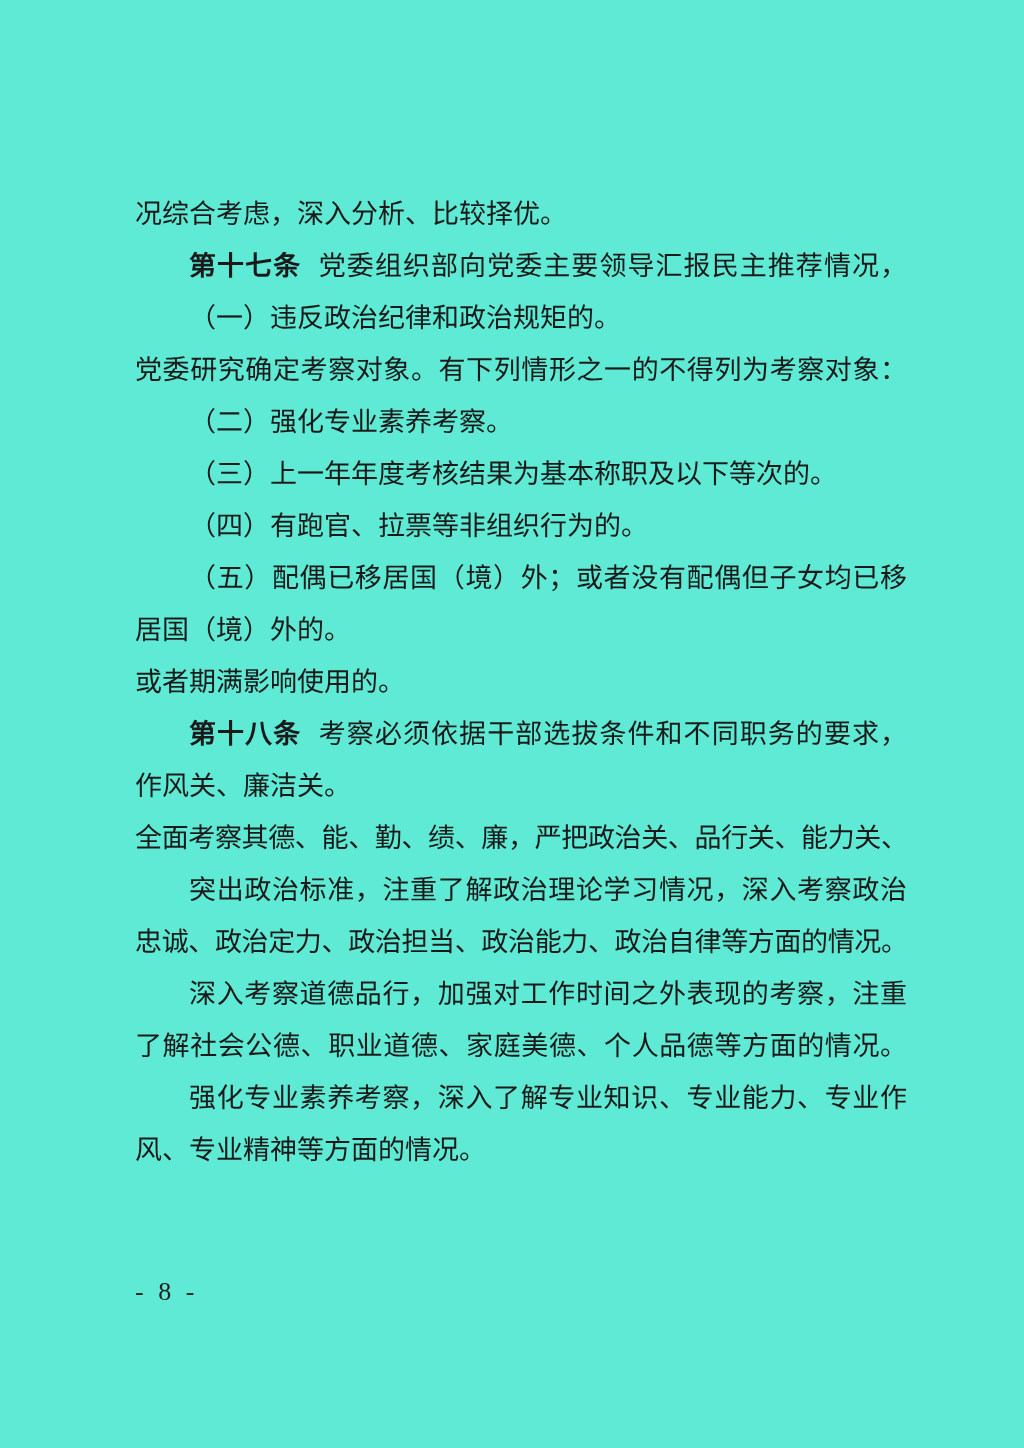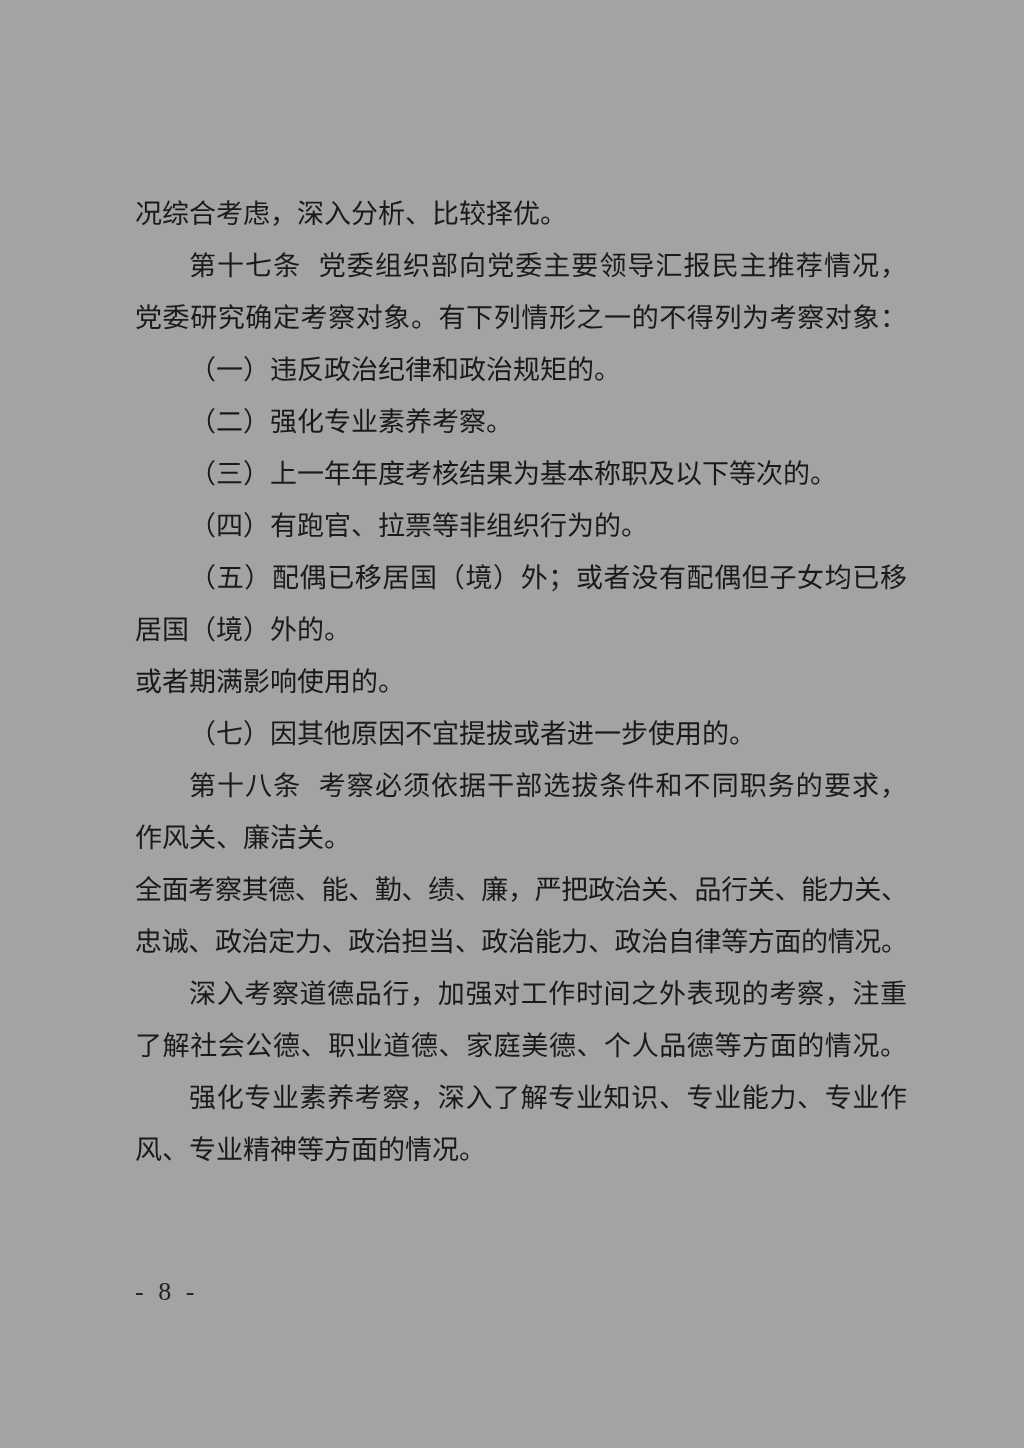--- a/index.html
+++ b/index.html
@@ -4,21 +4,21 @@
 <style>
   html, body {
     margin: 0;
     padding: 0;
     background: #ffffff;
   }
   .page {
     position: relative;
     width: 1024px;
     height: 1448px;
-    background: #a3a3a3;
+    background: #5eead4;
     overflow: hidden;
     font-family: "Liberation Serif", "DejaVu Serif", serif;
     color: #1a1a1a;
   }
   .doc {
     position: absolute;
     left: 135px;
     top: 188px;
     width: 772px;
   }
@@ -35,21 +35,21 @@
     text-indent: 2em;
   }
   .ln.justify {
     text-align: justify;
     text-align-last: justify;
   }
   .ln.tight {
     letter-spacing: -1px;
   }
   .ln b.head {
-    font-weight: normal;
+    font-weight: bold;
     margin-right: 0.65em;
   }
   .pageno {
     position: absolute;
     left: 135px;
     top: 1272px;
     font-size: 26px;
     line-height: 40px;
     letter-spacing: 4px;
     color: #222222;
@@ -58,45 +58,45 @@
 </head>
 <body>
 
 <div class="page">
   <main class="doc">
 
     <p class="ln"><span>况综合考虑，深入分析、比较择优。</span></p>
 
     <p class="ln indent justify"><b class="head">第十七条</b><span>党委组织部向党委主要领导汇报民主推荐情况，</span></p>
 
+    <p class="ln indent"><span>（一）违反政治纪律和政治规矩的。</span></p>
+
     <p class="ln justify"><span>党委研究确定考察对象。有下列情形之一的不得列为考察对象：</span></p>
-
-    <p class="ln indent"><span>（一）违反政治纪律和政治规矩的。</span></p>
 
     <p class="ln indent"><span>（二）强化专业素养考察。</span></p>
 
     <p class="ln indent"><span>（三）上一年年度考核结果为基本称职及以下等次的。</span></p>
 
     <p class="ln indent"><span>（四）有跑官、拉票等非组织行为的。</span></p>
 
     <p class="ln indent justify"><span>（五）配偶已移居国（境）外；或者没有配偶但子女均已移</span></p>
 
     <p class="ln"><span>居国（境）外的。</span></p>
 
 
     <p class="ln"><span>或者期满影响使用的。</span></p>
 
-    <p class="ln indent"><span>（七）因其他原因不宜提拔或者进一步使用的。</span></p>
 
     <p class="ln indent justify"><b class="head">第十八条</b><span>考察必须依据干部选拔条件和不同职务的要求，</span></p>
 
     <p class="ln"><span>作风关、廉洁关。</span></p>
 
     <p class="ln justify tight"><span>全面考察其德、能、勤、绩、廉，严把政治关、品行关、能力关、</span></p>
 
+    <p class="ln indent justify"><span>突出政治标准，注重了解政治理论学习情况，深入考察政治</span></p>
 
     <p class="ln justify tight"><span>忠诚、政治定力、政治担当、政治能力、政治自律等方面的情况。</span></p>
 
     <p class="ln indent justify"><span>深入考察道德品行，加强对工作时间之外表现的考察，注重</span></p>
 
     <p class="ln justify"><span>了解社会公德、职业道德、家庭美德、个人品德等方面的情况。</span></p>
 
     <p class="ln indent justify"><span>强化专业素养考察，深入了解专业知识、专业能力、专业作</span></p>
 
     <p class="ln"><span>风、专业精神等方面的情况。</span></p>

